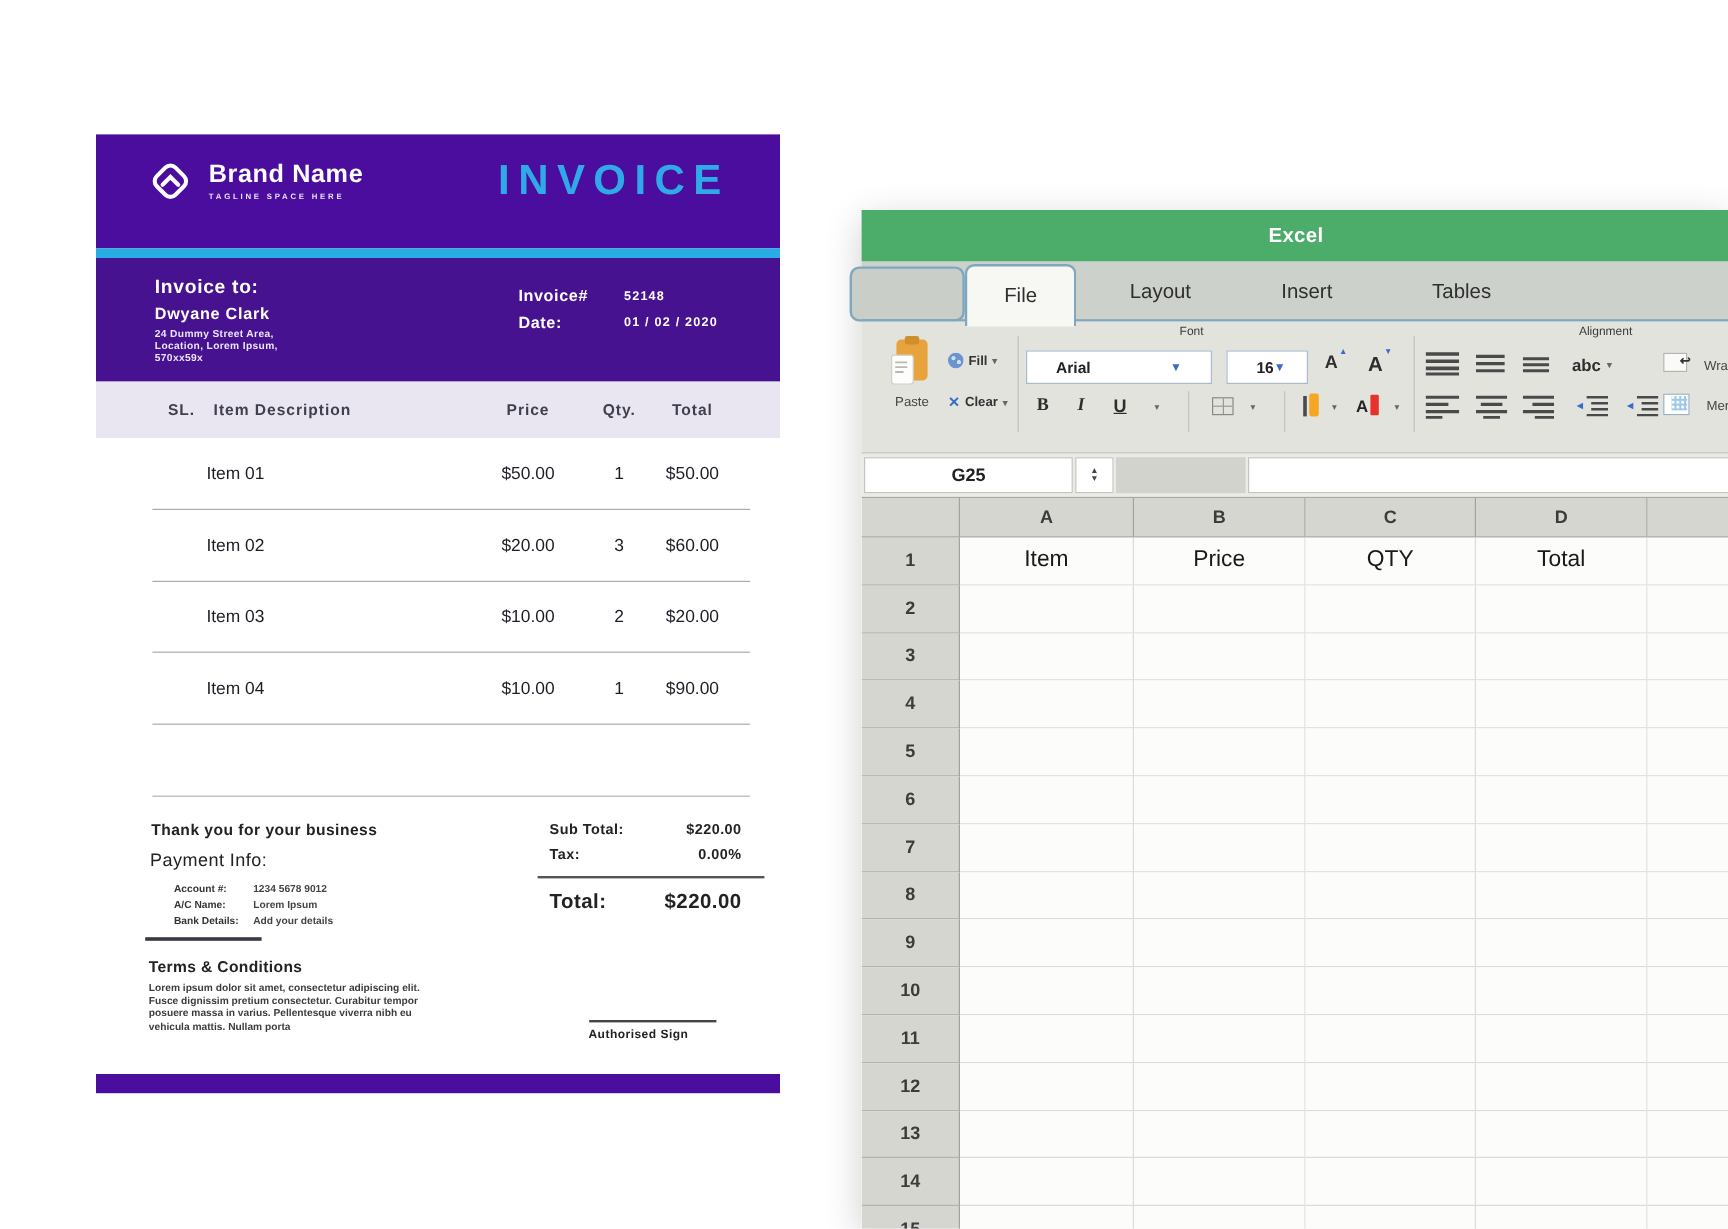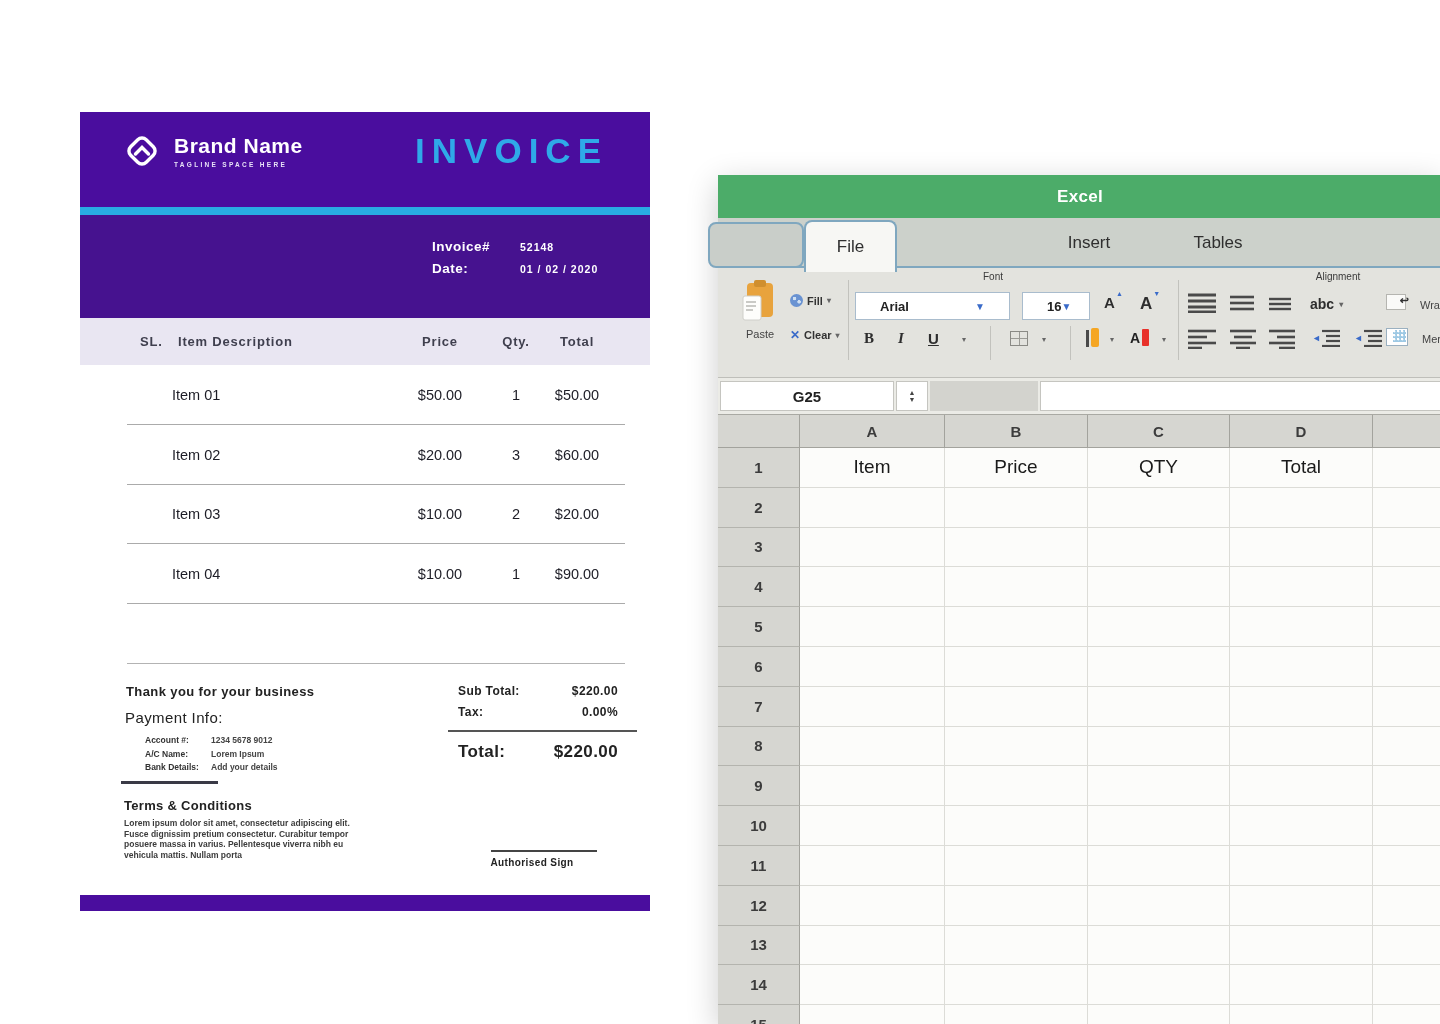--- a/index.html
+++ b/index.html
@@ -156,20 +156,29 @@
         <div>
           <div class="brand-name">Brand Name</div>
           <div class="brand-tagline">TAGLINE SPACE HERE</div>
         </div>
       </div>
       <div class="inv-title">INVOICE</div>
     </header>
     <div class="inv-stripe"></div>
 
     <div class="inv-billband">
+      <div class="bill-to">
+        <div class="bt-label">Invoice to:</div>
+        <div class="bt-name">Dwyane Clark</div>
+        <div class="bt-addr">
+          <div>24 Dummy Street Area,</div>
+          <div>Location, Lorem Ipsum,</div>
+          <div>570xx59x</div>
+        </div>
+      </div>
       <div class="inv-meta">
         <div class="meta-row">
           <span class="meta-label">Invoice#</span>
           <span class="meta-value">52148</span>
         </div>
         <div class="meta-row">
           <span class="meta-label">Date:</span>
           <span class="meta-value">01 / 02 / 2020</span>
         </div>
       </div>
@@ -249,20 +258,21 @@
   </section>
 
   <section class="excel">
     <div class="xl-titlebar">
       <span>Excel</span>
     </div>
 
     <div class="xl-tabbar">
       <div class="xl-tab-spacer"></div>
       <div class="xl-tab active tab-file">File</div>
+      <div class="xl-tab tab-layout">Layout</div>
       <div class="xl-tab tab-insert">Insert</div>
       <div class="xl-tab tab-tables">Tables</div>
     </div>
 
     <div class="xl-ribbon">
       <div class="paste-btn">
         <svg width="38" height="42" viewBox="0 0 38 42">
           <rect x="6" y="3" width="26" height="34" rx="4" fill="#e8a33d"></rect>
           <rect x="13" y="0" width="12" height="7" rx="2" fill="#d08f2e"></rect>
           <rect x="2" y="16" width="18" height="24" rx="2" fill="#fdfdfb" stroke="#cfcfca"></rect>

